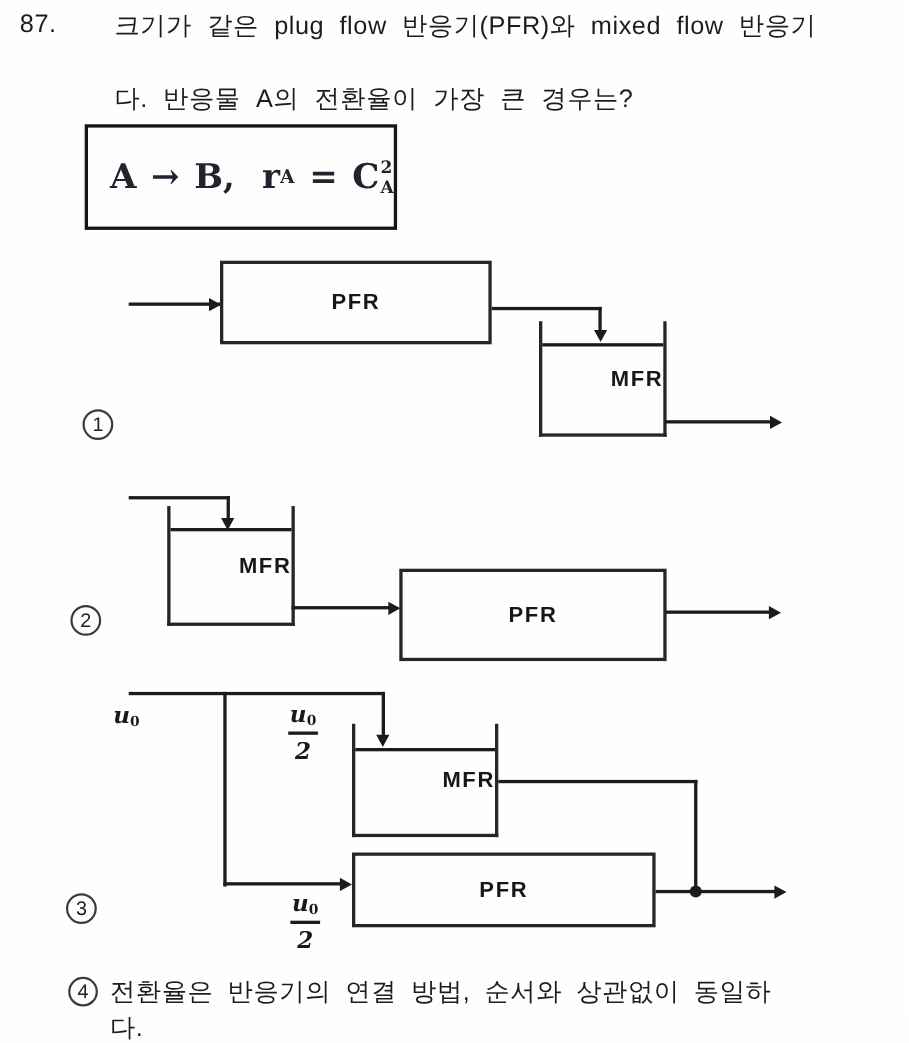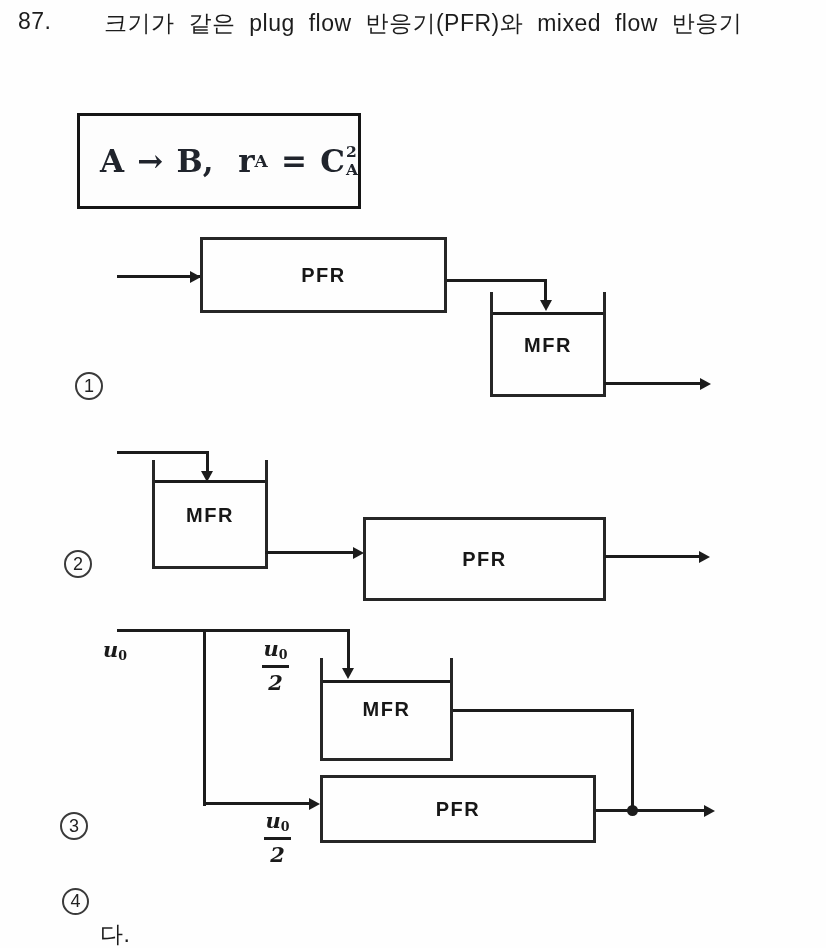--- a/index.html
+++ b/index.html
@@ -32,21 +32,21 @@
   .box {
     border: 3px solid #262626; background: transparent;
     display: flex; align-items: center; justify-content: center;
   }
   .rlabel { font-weight: bold; font-size: 20px; letter-spacing: 1.5px; color: #171717; }
   .tank {
     border-left: 3px solid #262626; border-right: 3px solid #262626;
     border-bottom: 3px solid #262626; background: transparent;
   }
   .liquid { position: absolute; left: 0; right: 0; height: 3px; background: var(--ink); }
-  .tanklabel { position: absolute; left: 0; right: 0; text-align: center; }
+  .tanklabel { position: absolute; left: 0; right: 0; text-align: right; }
   .arr-r { width: 0; height: 0; border-top: 6px solid transparent;
            border-bottom: 6px solid transparent; border-left: 11px solid var(--ink); }
   .arr-d { width: 0; height: 0; border-left: 6px solid transparent;
            border-right: 6px solid transparent; border-top: 11px solid var(--ink); }
   .dot { width: 11px; height: 11px; border-radius: 50%; background: var(--ink); }
   .marker {
     width: 28px; height: 28px; border: 2px solid #3a3a3a; border-radius: 50%;
     display: flex; align-items: center; justify-content: center;
     font-size: 18px; color: #222; background: transparent;
   }
@@ -58,20 +58,21 @@
   .frac .fbar { width: 27px; height: 3px; background: var(--ink); margin: 3px 0 4px 0; }
   .opt4line { font-size: 23px; letter-spacing: 0.5px; word-spacing: 6px; white-space: nowrap; }
 </style>
 </head>
 <body>
 
 <div id="page">
 
   <div class="abs qnum" style="left:18px; top:8px;">87.</div>
   <div class="abs qline" style="left:64px; top:8px;">크기가 같은 plug flow 반응기(PFR)와 mixed flow 반응기</div>
+  <div class="abs qline" style="left:64px; top:74px;">다. 반응물 A의 전환율이 가장 큰 경우는?</div>
 
   <div class="abs fbox" style="left:77px; top:113px; width:284px; height:96px;">
     <span>A</span>
       <span class="gap-s"></span>
       <span>→</span>
       <span class="gap-s"></span>
       <span>B,</span>
       <span class="gap-l"></span>
       <span>r</span>
       <span class="fsub">A</span>
@@ -171,15 +172,16 @@
     <span>2</span>
   </div>
 
   <div class="abs marker" style="left:60px; top:812px;">
     <span>3</span>
   </div>
 
   <div class="abs marker" style="left:62px; top:888px; width:27px; height:27px;">
     <span>4</span>
   </div>
+  <div class="abs opt4line" style="left:100px; top:886px;">전환율은 반응기의 연결 방법, 순서와 상관없이 동일하</div>
   <div class="abs opt4line" style="left:100px; top:919px;">다.</div>
 
 </div>
 
 </body></html>

